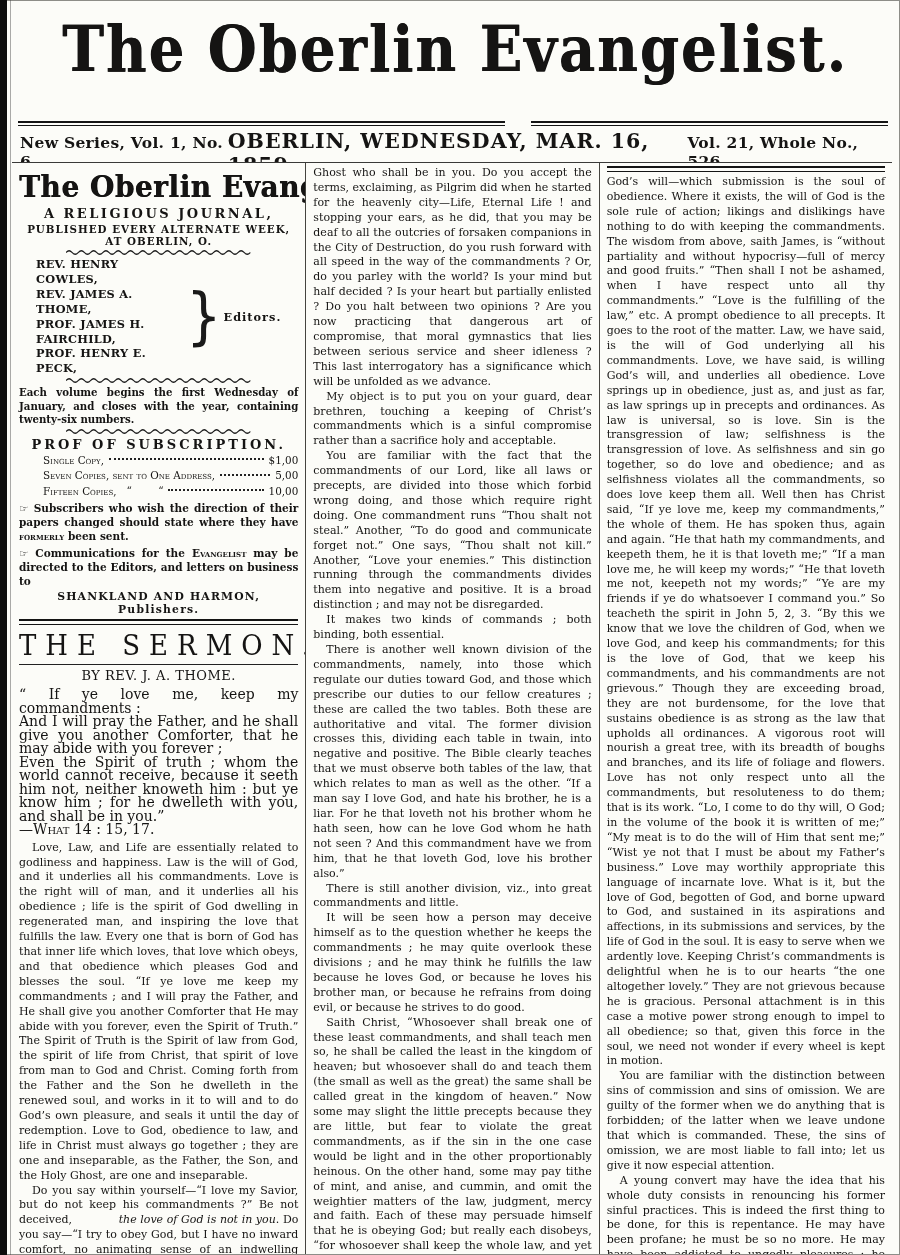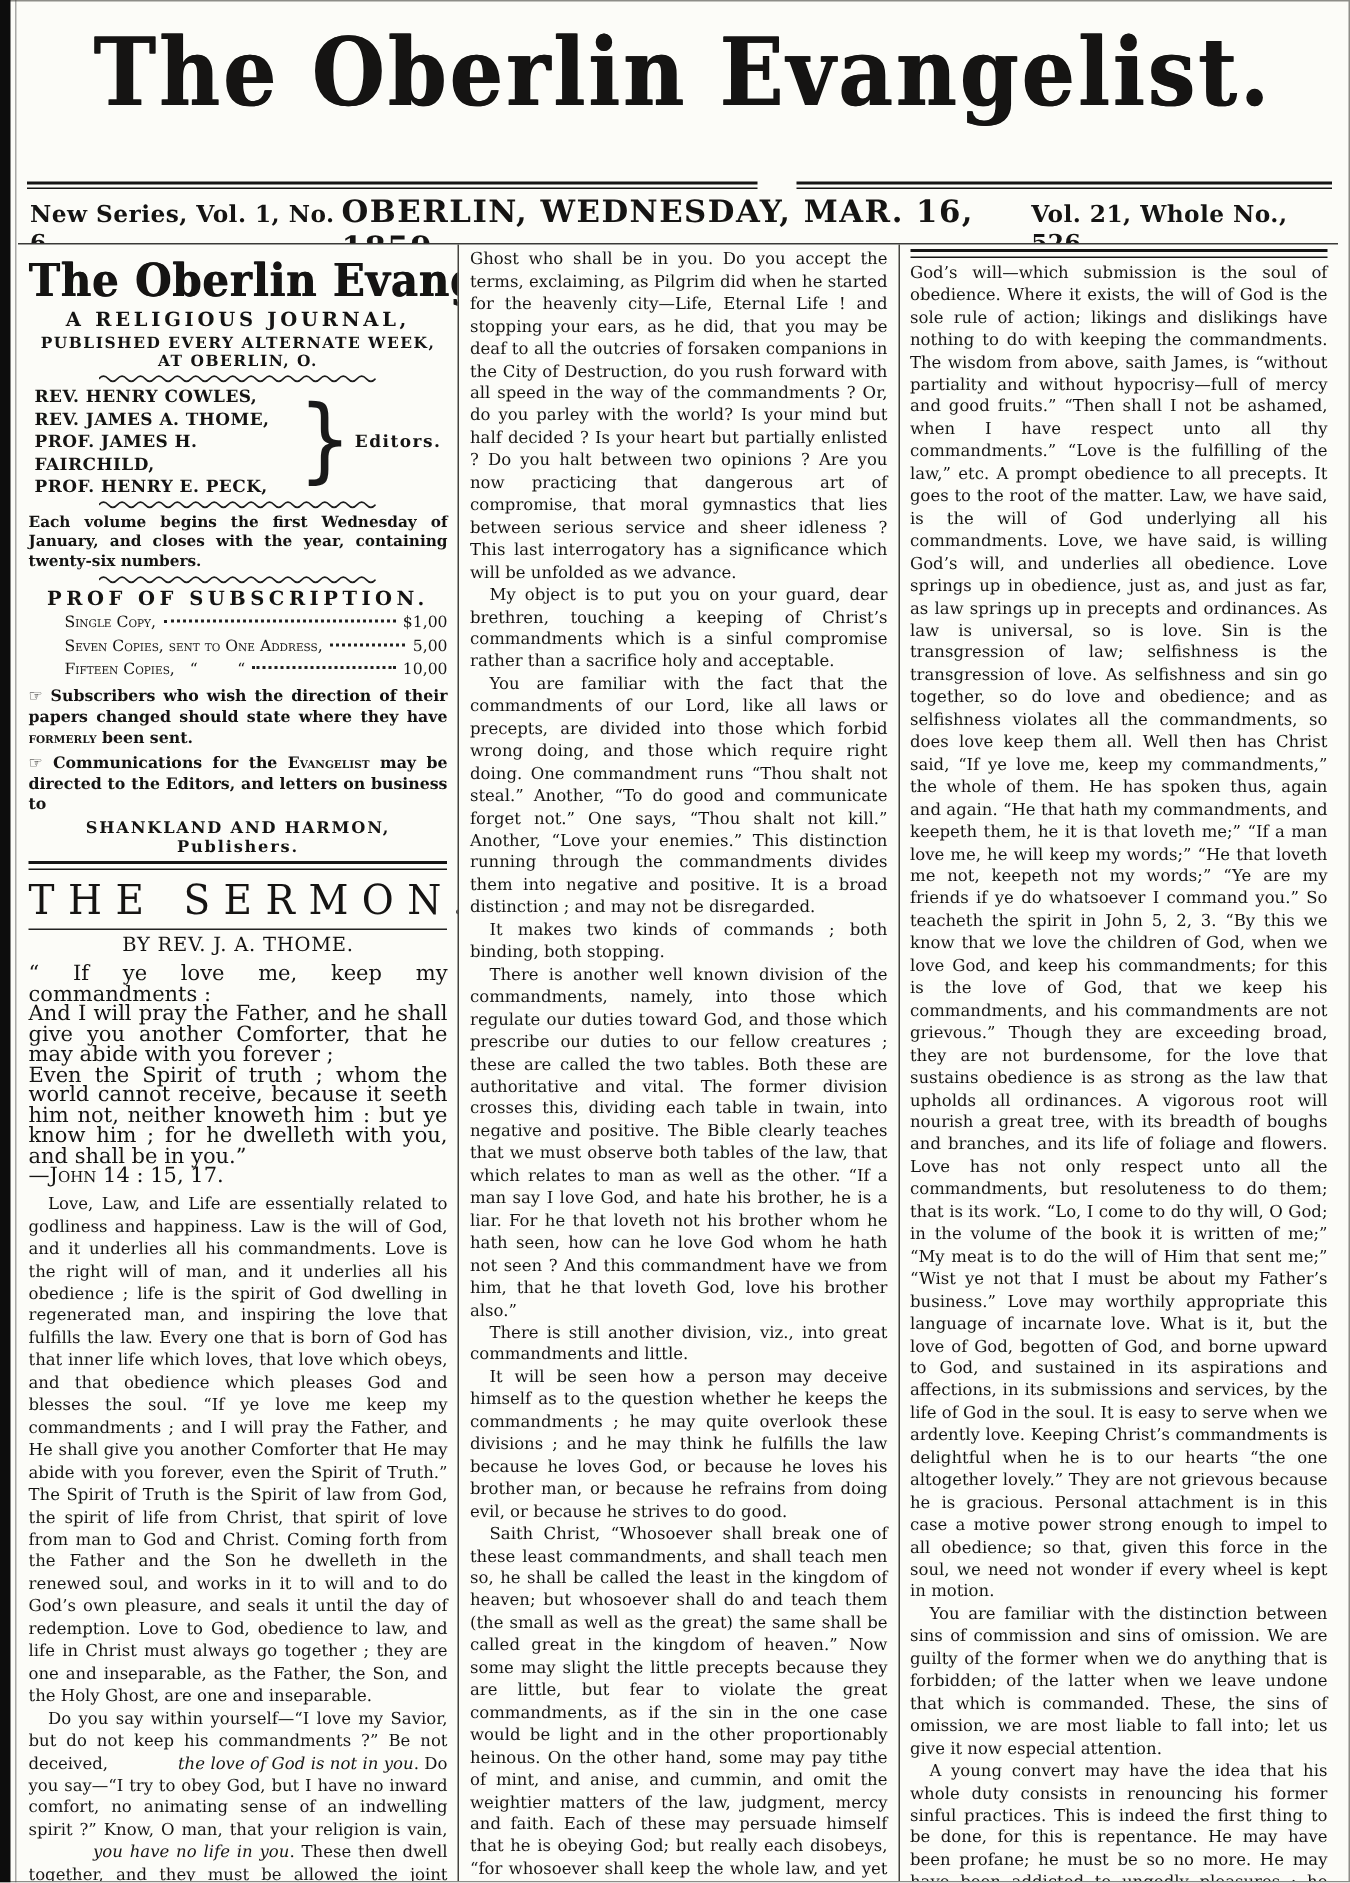--- a/index.html
+++ b/index.html
@@ -38,21 +38,21 @@
   }
   .col { width:33.333%; box-sizing:border-box; padding:3px 7px 0 7px; overflow:hidden; }
   .col + .col { border-left:1px solid #45443f; }
 
   
   .np-title { text-align:center; font-size:28px; font-weight:bold; letter-spacing:.5px; margin:3px 0 4px;
               transform:scaleY(1.08); transform-origin:top center; text-shadow:0.5px 0 0 #111; white-space:nowrap; }
   .np-sub { text-align:center; font-size:13px; font-weight:bold; letter-spacing:2.5px; margin:0 0 2px; }
   .np-pub { text-align:center; font-size:10.3px; font-weight:bold; letter-spacing:1px; margin:1px 0 2px; }
   .wavy { display:block; margin:1px auto 1px; width:66%; height:7px; }
-  .editors-row { display:flex; align-items:center; justify-content:center; margin:1px 4px 0; }
+  .editors-row { display:flex; align-items:center; justify-content:center; margin:1px 17px 0; }
   .editors-names { font-size:11.3px; font-weight:bold; letter-spacing:.3px; line-height:1.32; }
   .editors-names p { margin:0; }
   .brace { font-family:"DejaVu Sans","Liberation Sans",sans-serif; font-size:56px; font-weight:normal;
            line-height:.9; margin:0 2px 0 6px; transform:scaleY(1.1); color:#1a1a1a; }
   .editors-label { font-size:11.3px; font-weight:bold; letter-spacing:1px; }
   .vol-note { font-size:10.2px; font-weight:bold; line-height:1.32; text-align:justify; margin:2px 0 1px; }
   .terms-heading { text-align:center; font-size:13px; font-weight:bold; letter-spacing:3px; margin:2px 0 1px; }
   .term-row { display:flex; align-items:center; font-size:10.4px; font-weight:normal; line-height:1.5;margin-left:24px; }
   .term-label { font-variant:small-caps; white-space:pre; }
   .term-leader { flex:1; border-bottom:2px dotted #222; margin:0 5px 3px 5px; min-width:12px; }
@@ -152,35 +152,35 @@
     <div class="double-rule"></div>
     <div class="sermon-heading">THE SERMON.</div>
     <div class="single-rule"></div>
 
     <div class="sermon-byline">BY REV. J. A. THOME.</div>
 
     <div class="scripture">
         <p>“ If ye love me, keep my commandments :</p>
         <p>And I will pray the Father, and he shall give you another Comforter, that he may abide with you forever ;</p>
         <p>Even the Spirit of truth ; whom the world cannot receive, because it seeth him not, neither knoweth him : but ye know him ; for he dwelleth with you, and shall be in you.”</p>
-        <p>—<span class="sc">John</span> 14 : 15, 17.</p>
+        <p>—<span class="sc">What</span> 14 : 15, 17.</p>
       </div>
 
     <div class="body-text">
         <p>Love, Law, and Life are essentially related to godliness and happiness.  Law is the will of God, and it underlies all his commandments.  Love is the right will of man, and it underlies all his obedience ; life is the spirit of God dwelling in regenerated man, and inspiring the love that fulfills the law.  Every one that is born of God has that inner life which loves, that love which obeys, and that obedience which pleases God and blesses the soul.  “If ye love me keep my commandments ; and I will pray the Father, and He shall give you another Comforter that He may abide with you forever, even the Spirit of Truth.” The Spirit of Truth is the Spirit of law from God, the spirit of life from Christ, that spirit of love from man to God and Christ.  Coming forth from the Father and the Son he dwelleth in the renewed soul, and works in it to will and to do God’s own pleasure, and seals it until the day of redemption.  Love to God, obedience to law, and life in Christ must always go together ; they are one and inseparable, as the Father, the Son, and the Holy Ghost, are one and inseparable.</p>
         <p>Do you say within yourself—“I love my Savior, but do not keep his commandments ?”  Be not deceived, <i>the love of God is not in you</i>.  Do you say—“I try to obey God, but I have no inward comfort, no animating sense of an indwelling spirit ?”  Know, O man, that your religion is vain, <i>you have no life in you</i>.  These then dwell together, and they must be allowed the joint occupancy of your heart, or neither one of them will abide with you.  As well think to have the Father alone, or the Son alone, or the Holy Spirit alone.</p>
       </div>
   </div>
 
   <div class="col">
     <div class="body-text cont">
         <p>Ghost who shall be in you.  Do you accept the terms, exclaiming, as Pilgrim did when he started for the heavenly city—Life, Eternal Life !  and stopping your ears, as he did, that you may be deaf to all the outcries of forsaken companions in the City of Destruction, do you rush forward with all speed in the way of the commandments ?  Or, do you parley with the world?  Is your mind but half decided ?  Is your heart but partially enlisted ?  Do you halt between two opinions ?  Are you now practicing that dangerous art of compromise, that moral gymnastics that lies between serious service and sheer idleness ?  This last interrogatory has a significance which will be unfolded as we advance.</p>
         <p>My object is to put you on your guard, dear brethren, touching a keeping of Christ’s commandments which is a sinful compromise rather than a sacrifice holy and acceptable.</p>
         <p>You are familiar with the fact that the commandments of our Lord, like all laws or precepts, are divided into those which forbid wrong doing, and those which require right doing.  One commandment runs “Thou shalt not steal.” Another, “To do good and communicate forget not.” One says, “Thou shalt not kill.”  Another, “Love your enemies.”  This distinction running through the commandments divides them into negative and positive.  It is a broad distinction ; and may not be disregarded.</p>
-        <p>It makes two kinds of commands ; both binding, both stopping.</p>
+        <p>It makes two kinds of commands ; both binding, both essential.</p>
         <p>There is another well known division of the commandments, namely, into those which regulate our duties toward God, and those which prescribe our duties to our fellow creatures ; these are called the two tables.  Both these are authoritative and vital.  The former division crosses this, dividing each table in twain, into negative and positive.  The Bible clearly teaches that we must observe both tables of the law, that which relates to man as well as the other.  “If a man say I love God, and hate his brother, he is a liar. For he that loveth not his brother whom he hath seen, how can he love God whom he hath not seen ?  And this commandment have we from him, that he that loveth God, love his brother also.”</p>
         <p>There is still another division, viz., into great commandments and little.</p>
         <p>It will be seen how a person may deceive himself as to the question whether he keeps the commandments ; he may quite overlook these divisions ; and he may think he fulfills the law because he loves God, or because he loves his brother man, or because he refrains from doing evil, or because he strives to do good.</p>
         <p>Saith Christ, “Whosoever shall break one of these least commandments, and shall teach men so, he shall be called the least in the kingdom of heaven; but whosoever shall do and teach them (the small as well as the great) the same shall be called great in the kingdom of heaven.” Now some may slight the little precepts because they are little, but fear to violate the great commandments, as if the sin in the one case would be light and in the other proportionably heinous.  On the other hand, some may pay tithe of mint, and anise, and cummin, and omit the weightier matters of the law, judgment, mercy and faith. Each of these may persuade himself that he is obeying God; but really each disobeys, “for whosoever shall keep the whole law, and yet offend in one point, he is guilty of all.”</p>
       </div>
   </div>
 
   <div class="col">
     <div class="double-rule col3-toprule"></div>
     <div class="body-text cont">

